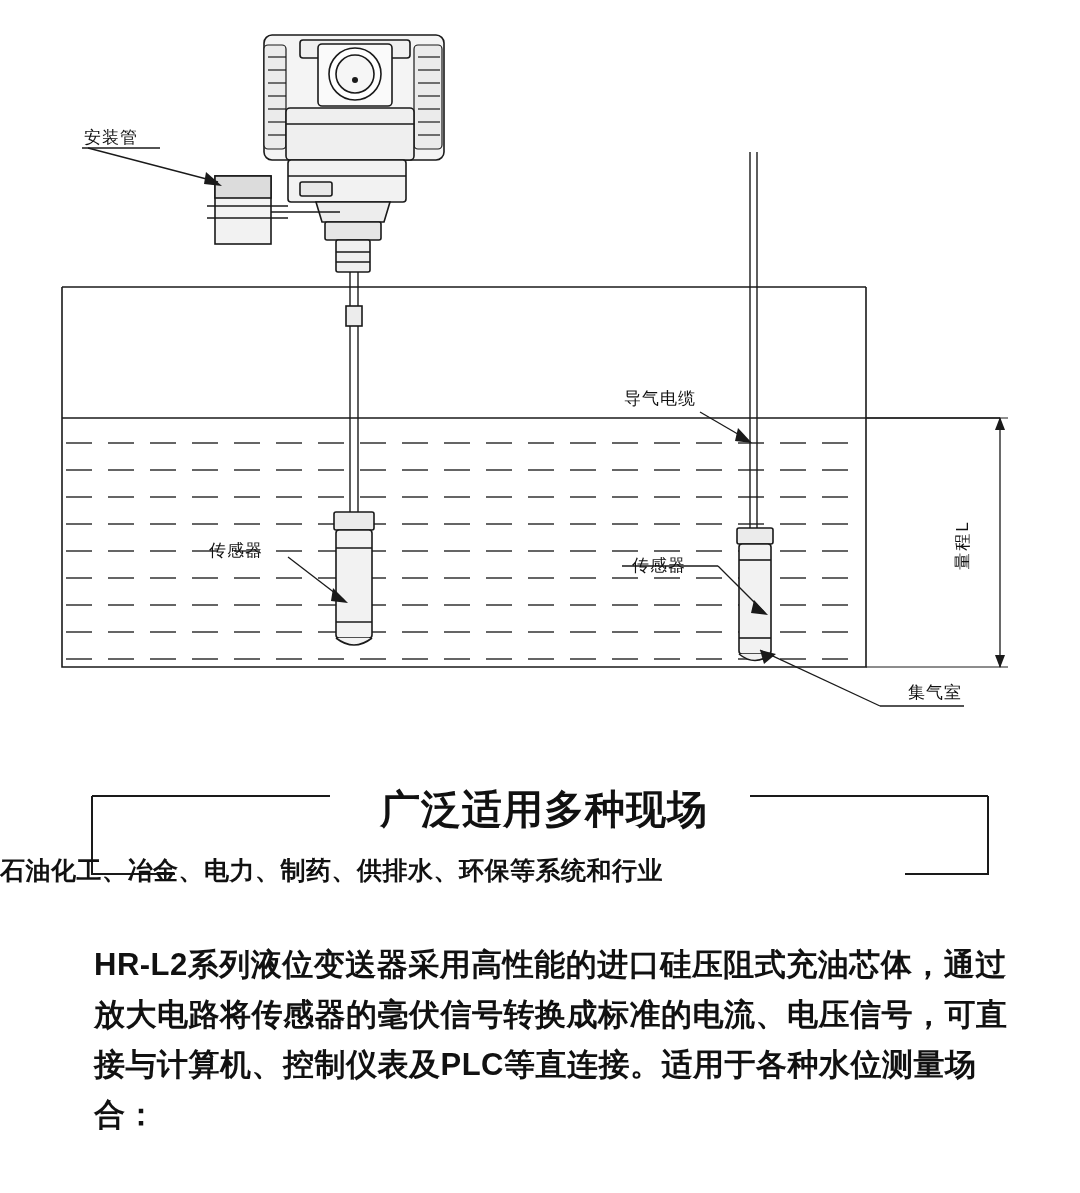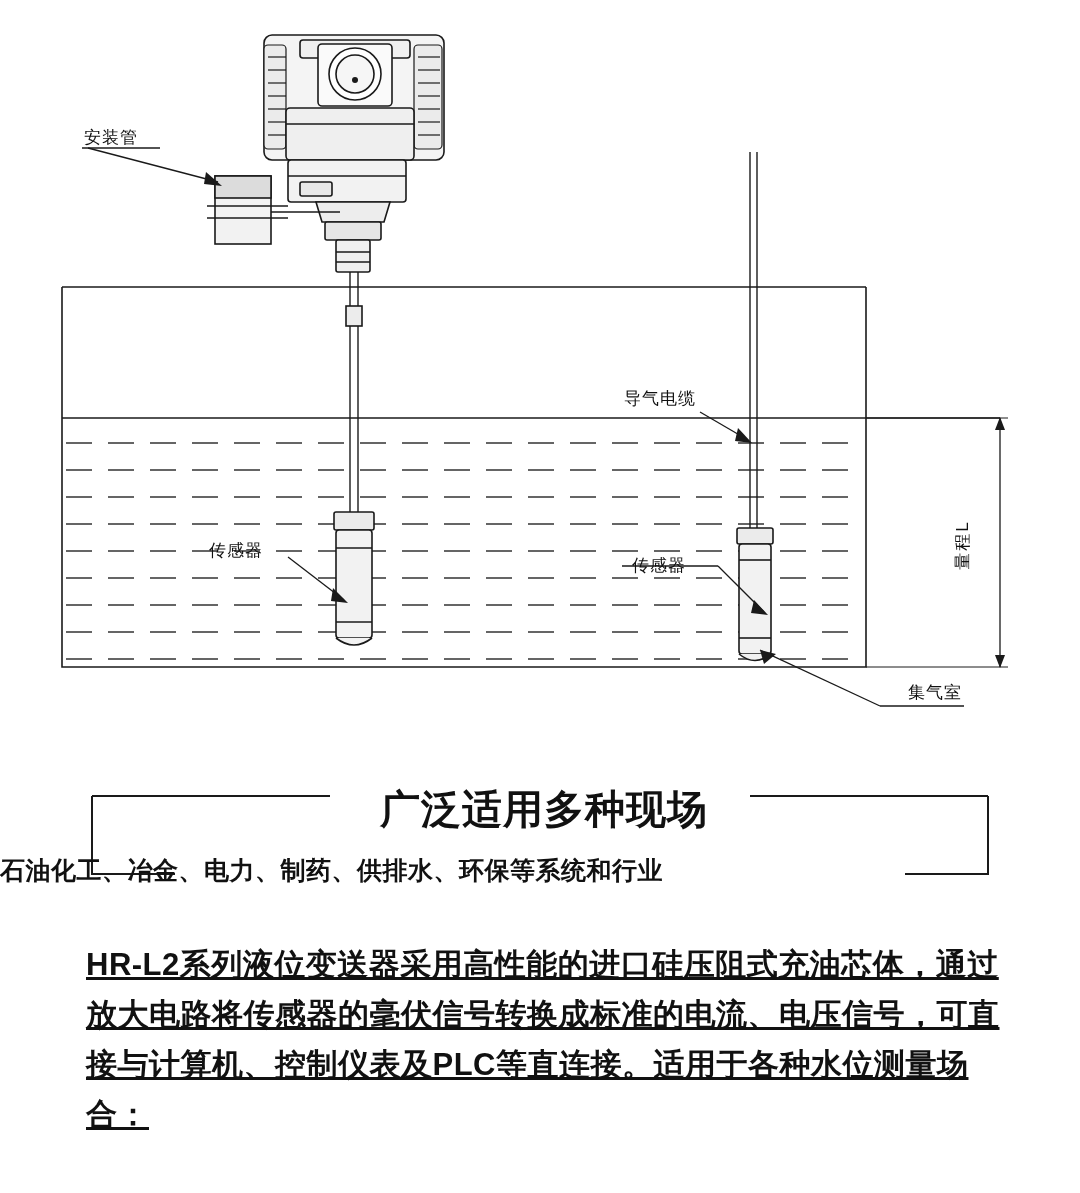--- a/index.html
+++ b/index.html
@@ -68,29 +68,28 @@
     top: 92px;
     width: 1080px;
     font-size: 25px;
     font-weight: bold;
     color: #111111;
     letter-spacing: 0.5px;
   }
   
   #paragraph {
     position: absolute;
-    left: 86px;
+    left: 94px;
     top: 940px;
     width: 930px;
     font-size: 31px;
     line-height: 50px;
     font-weight: bold;
     color: #111111;
     letter-spacing: 0.5px;
-    text-decoration: underline;
   }
 </style>
 </head>
 <body>
 
 <div id="page">
 
   <div id="diagram">
     <svg width="1080" height="760" viewBox="0 0 1080 760" xmlns="http://www.w3.org/2000/svg">
       <g fill="none" stroke="#1a1a1a" stroke-width="1.6">

